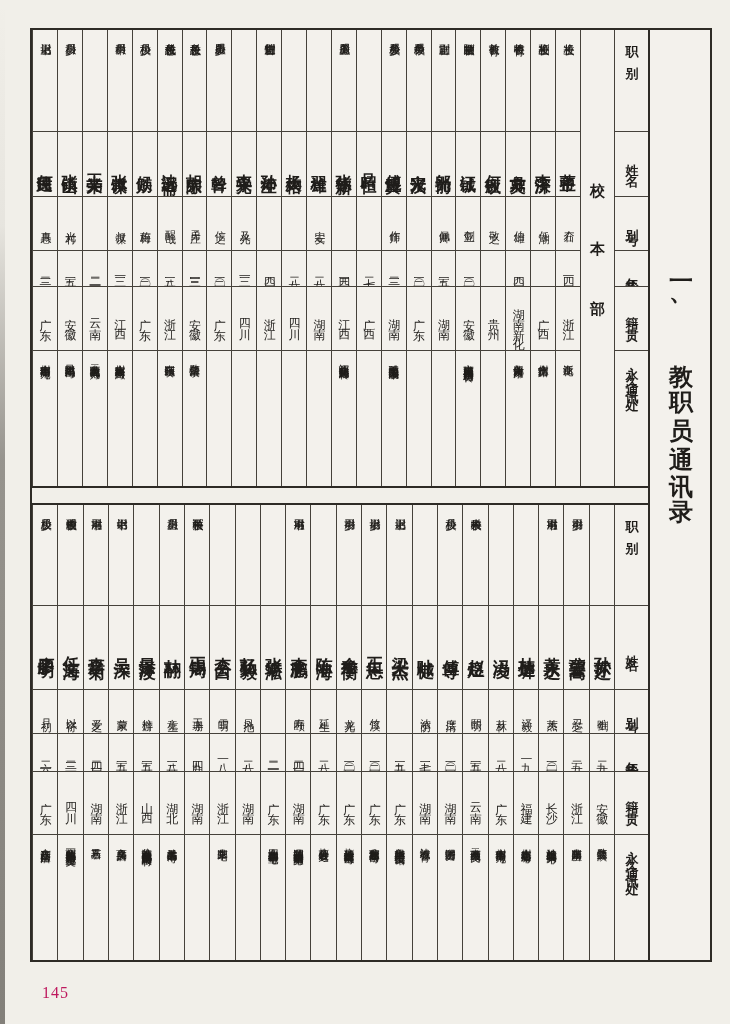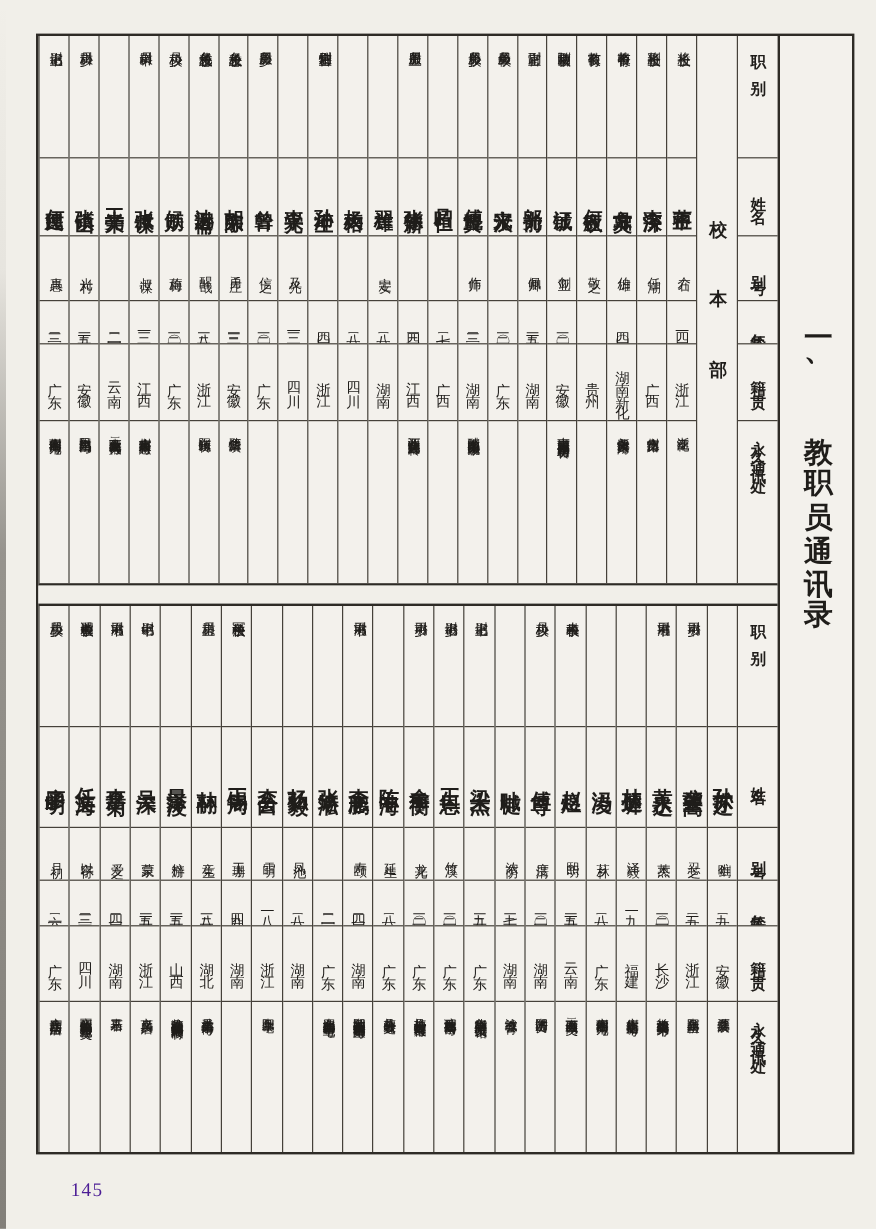--- a/index.html
+++ b/index.html
@@ -83,21 +83,21 @@
   .labels-col .cell .vtxt{font-size:13px;font-weight:700;}
   .h-pos .vtxt{letter-spacing:22px;}
   .h-name .vtxt{letter-spacing:10px;}
   .h-alias .vtxt{letter-spacing:5px;}
   .h-age .vtxt{letter-spacing:1px;}
   .h-origin .vtxt{letter-spacing:12px;}
   .h-addr .vtxt{letter-spacing:8px;}
   .group-col .vtxt{font-size:15px;font-weight:700;letter-spacing:58px;}
   .page-num{
     position:absolute;left:42px;top:984px;
-    font-size:16px;letter-spacing:1px;color:#4c1d95;margin-left:17px;
+    font-size:16px;letter-spacing:1px;color:#be185d;
   }
 </style>
 </head>
 <body>
 
 <div class="scan-edge"></div>
 
 <div class="frame">
   <div class="tables-area">
 

